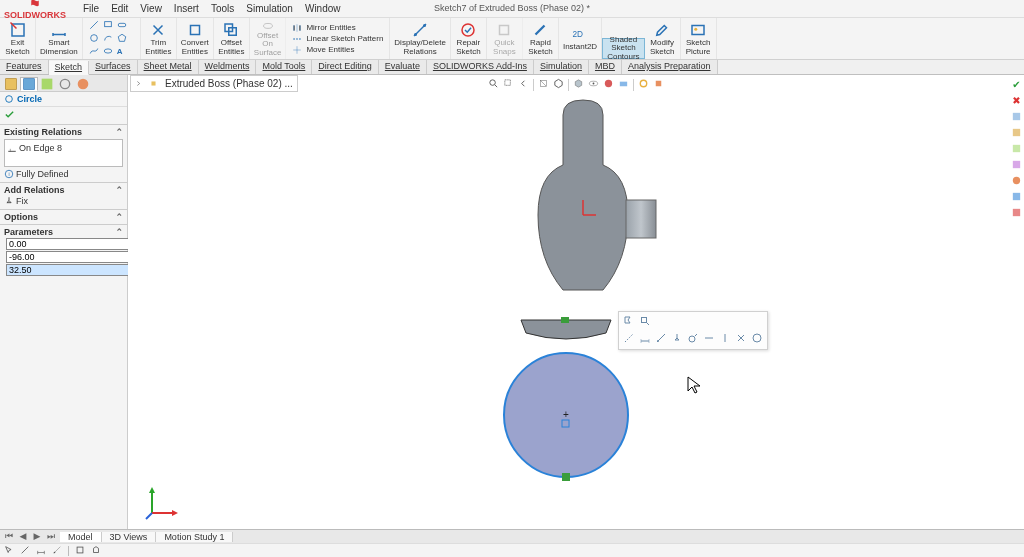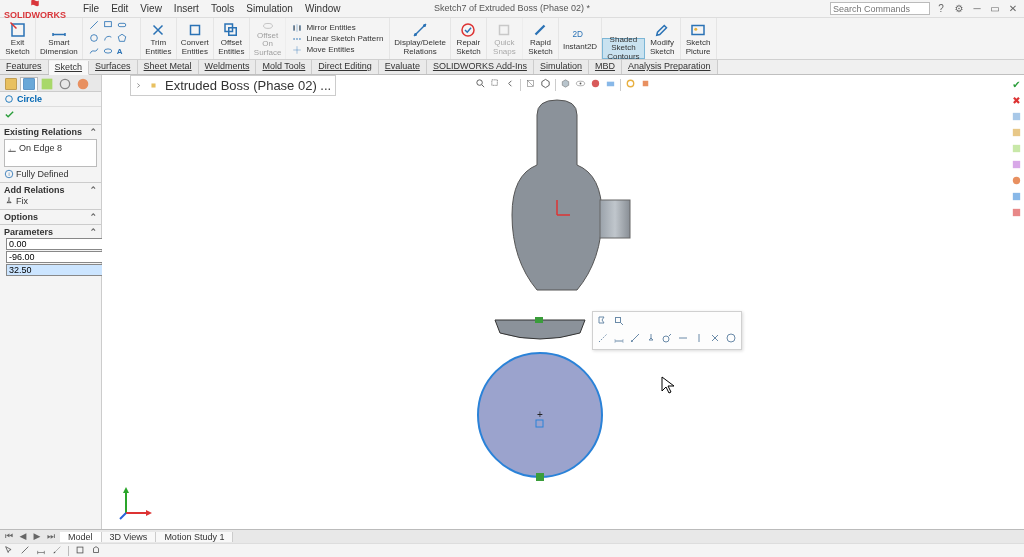--- a/index.html
+++ b/index.html
@@ -26,41 +26,41 @@
   .rib-row svg { width:10px;height:10px; }
   .active-btn { background:#c9e2f0; border:1px solid #7cb6d6;margin-top:20px; }
 
   
   .tabs { display:flex; background:#f0f0f0; border-bottom:1px solid #bfbfbf; height:15px; }
   .tab { padding:1px 6px; font-size:9px; border-right:1px solid #ccc; background:#eaeaea;text-decoration:underline;}
   .tab.active { background:#f8f8f8; border-bottom:1px solid #f8f8f8; position:relative; top:1px;}
 
   
   .main { display:flex; height: calc(100% - 18px - 42px - 15px - 14px - 14px); position:relative;}
-  .propmgr { width:102px; border-right:1px solid #ccc; background:#f4f4f4; display:flex; flex-direction:column; font-size:9px;}
+  .propmgr { width:128px; border-right:1px solid #ccc; background:#f4f4f4; display:flex; flex-direction:column; font-size:9px;}
   .pm-tabs { display:flex; gap:0; padding:2px 2px 0 2px; border-bottom:1px solid #ccc; background:#e8e8e8;}
   .pm-tabs span { width:18px; height:14px; display:flex; align-items:center; justify-content:center; border:1px solid transparent;}
   .pm-tabs span.active{ background:#fff; border-color:#bbb; border-bottom-color:#fff;}
   .pm-header { display:flex; align-items:center; gap:3px; padding:2px 4px; color:#0066b3; font-weight:bold; border-bottom:1px solid #ddd;}
   .pm-header svg{width:10px;height:10px;}
   .pm-confirm { padding:2px 4px;}
   .pm-confirm svg{width:11px;height:11px;}
   .pm-section { border-top:1px solid #ccc; padding:2px 4px;}
   .pm-section-h { font-weight:bold; font-size:9px; display:flex; justify-content:space-between; align-items:center;}
   .pm-section-h .chev{color:#666;}
   .pm-list { background:#fff; border:1px solid #bbb; height:28px; margin:2px 0; font-size:9px; padding:2px;}
   .pm-row { display:flex; align-items:center; gap:2px; margin:1px 0;}
   .pm-row svg{width:10px;height:10px;}
   .pm-input { flex:1; border:1px solid #888; height:12px; font-size:9px; padding:0 2px; background:#fff;}
   .pm-input.sel{ background:#cce5ff;}
   .spinner { display:flex; flex-direction:column; }
   .spinner span{ width:10px; height:6px; border:1px solid #999; background:#eee; font-size:5px; line-height:4px; text-align:center;}
   .chk { display:flex; align-items:center; gap:3px; padding:2px 0;}
 
-  .flyout { position:absolute; top:0; left:130px; background:#fff; border:1px solid #ccc; padding:2px 4px; font-size:13px; display:flex; align-items:center; gap:8px; z-index:5;}
+  .flyout { position:absolute; top:0; left:130px; background:#fff; border:1px solid #ccc; padding:2px 4px; font-size:10px; display:flex; align-items:center; gap:8px; z-index:5;}
   .flyout svg{width:7px;height:7px;}
 
   .canvas { flex:1; position:relative; background:#fff; overflow:hidden;}
   .view-toolbar { position:absolute; top:2px; left:50%; transform:translateX(-50%); display:flex; gap:4px; align-items:center; padding:1px 3px;}
   .view-toolbar svg{width:11px;height:11px; color:#555;}
   .vt-sep{width:1px;height:12px;background:#ccc;}
 
   .context-toolbar { position:absolute; top:236px; left:490px; background:#fdfdfd; border:1px solid #d0d0d0; padding:3px 4px; display:flex; gap:4px; align-items:center; box-shadow:1px 1px 3px rgba(0,0,0,.15);}
   .context-toolbar svg{width:12px;height:12px;color:#6a8aa8;}
   .ct-row{display:flex; gap:4px;}
@@ -99,28 +99,20 @@
     <span>Insert</span>
     <span>Tools</span>
     <span>Simulation</span>
     <span>Window</span>
     <span><svg viewBox="0 0 24 24">
           <circle cx="12" cy="12" r="9" fill="none" stroke="#555" stroke-width="2"></circle>
           <text x="12" y="16" text-anchor="middle" font-size="12">?</text>
         </svg></span>
   </div>
   <div class="title-doc">Sketch7 of Extruded Boss (Phase 02) *</div>
-  <div class="title-right">
-    <input class="search-box" placeholder="Search Commands" style="">
-    <span class="win-btn">?</span>
-    <span class="win-btn">⚙</span>
-    <span class="win-btn">─</span>
-    <span class="win-btn">▭</span>
-    <span class="win-btn">✕</span>
-  </div>
 </div>
 
 <div class="ribbon">
   <div class="rib-group big">
     <svg viewBox="0 0 24 24">
         <rect x="4" y="4" width="16" height="16" fill="none" stroke="#2a72b5" stroke-width="2"></rect>
         <path d="M2 2 L10 10" stroke="#d33" stroke-width="2"></path>
       </svg>
     <span style="white-space:pre-line">Exit
 Sketch</span>

